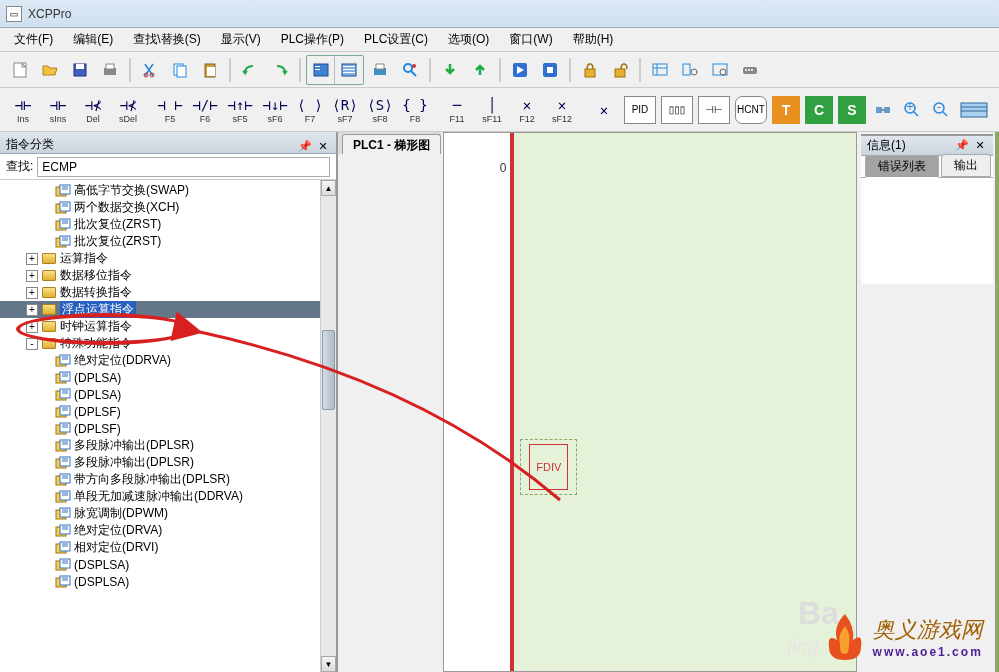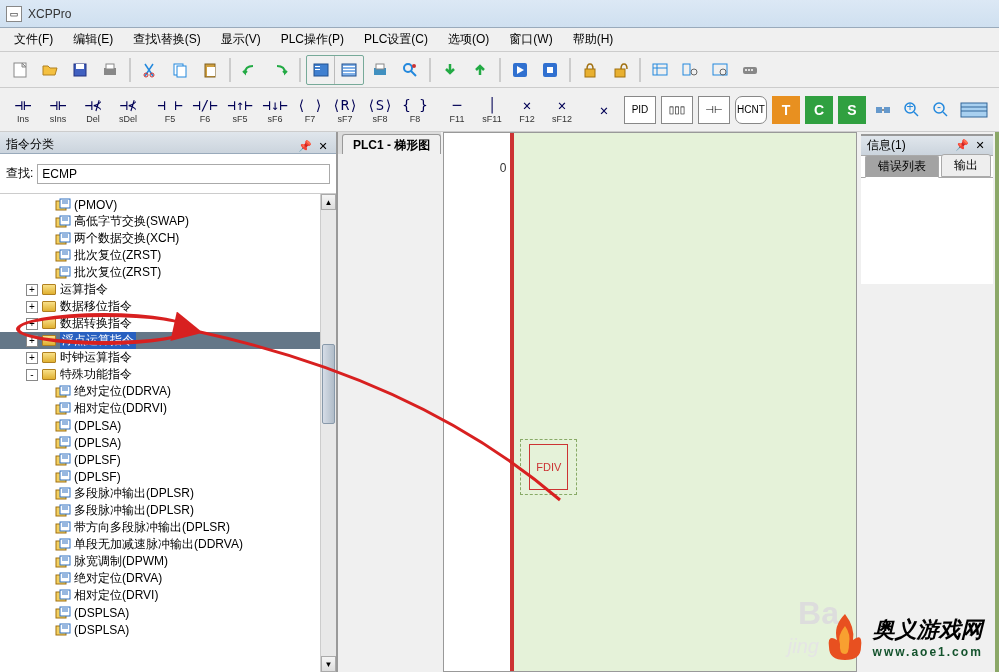--- a/index.html
+++ b/index.html
@@ -26,21 +26,21 @@
 .ladder-sep { width: 6px; }
 .pid-btn, .tool-btn2 { width: 32px; height: 28px; display: flex; align-items: center; justify-content: center; font-size: 10px; cursor: pointer; border: 1px solid #888; margin: 0 2px; }
 .sq-btn { width: 28px; height: 28px; display: flex; align-items: center; justify-content: center; font-weight: bold; font-size: 14px; color: #fff; margin: 0 2px; cursor: pointer; }
 
 .main-area { display: flex; height: calc(672px - 28px - 24px - 36px - 44px); border-right: 4px solid #8ba868; }
 .side-panel { width: 338px; background: #fff; border-right: 2px solid #999; display: flex; flex-direction: column; }
 .panel-header { height: 22px; background: linear-gradient(#e0e6ec, #cbd4dd); border-bottom: 1px solid #9ab; display: flex; align-items: flex-end; padding: 0 6px; justify-content: space-between; }
 .panel-header-icons { display: flex; gap: 4px; }
 .pin-icon, .close-icon { width: 14px; height: 14px; cursor: pointer; display: flex; align-items: center; justify-content: center; font-size: 11px; }
 
-.search-row { height: 40px; display: flex; align-items: center; padding: 2px 6px; border-bottom: 1px solid #ccc; }
+.search-row { height: 26px; display: flex; align-items: center; padding: 2px 6px; border-bottom: 1px solid #ccc; }
 .search-row label { margin-right: 4px; }
 .search-input { flex: 1; height: 20px; border: 1px solid #aaa; padding: 0 4px; }
 
 .tree-container { flex: 1; overflow-y: auto; position: relative; }
 .tree { padding: 2px 0; }
 .tree-node { display: flex; align-items: center; height: 17px; padding-left: 40px; cursor: pointer; white-space: nowrap; }
 .tree-node.cat { padding-left: 26px; }
 .tree-node.selected { background: #647788; }
 .tree-node.selected .node-label { background: #2860c0; color: #fff; padding: 0 2px; }
 .expander { width: 12px; height: 12px; border: 1px solid #888; display: flex; align-items: center; justify-content: center; font-size: 10px; margin-right: 3px; background: #fff; line-height: 1; }
@@ -70,22 +70,22 @@
 .info-tab { padding: 2px 12px; border: 1px solid #aaa; background: #eee; border-radius: 3px 3px 0 0; margin-right: 2px; cursor: pointer; }
 .info-tab.active { background: #a3a3a3; border-bottom: 1px solid #fff; position: relative; top: 1px; }
 .info-body { flex: 1; padding: 6px 10px; }
 
 .annotation-ellipse { position: absolute; border: 4px solid #d82020; border-radius: 50%; pointer-events: none; z-index: 100; }
 .annotation-arrow { position: absolute; pointer-events: none; z-index: 99; }
 
 .logo-img { position: absolute; right: 10px; bottom: 10px; width: 170px; z-index: 200; text-align: center; }
 .logo-flame { width: 40px; height: 50px; display: inline-block; vertical-align: middle; }
 .logo-text { display: inline-block; vertical-align: middle; margin-left: 4px; }
-.logo-cn { font-size: 22px; font-weight: bold; font-style: italic; color: #000000; }
-.logo-url { font-size: 12px; color: #14532d; letter-spacing: 2px; font-weight: bold; }
+.logo-cn { font-size: 22px; font-weight: normal; font-style: italic; color: #a16207; }
+.logo-url { font-size: 12px; color: #4c1d95; letter-spacing: 2px; font-weight: bold; }
 .bai-text { position: absolute; right: 160px; bottom: 40px; font-size: 32px; color: #ddd; font-weight: bold; z-index: 50; }
 .jing-text { position: absolute; right: 180px; bottom: 14px; font-size: 20px; color: #e5e5e5; font-style: italic; z-index: 50; }
 </style>
 </head>
 <body>
 
 <div class="titlebar">
   <div class="titlebar-icon">▭</div>
   <span class="titlebar-text">XCPPro</span>
 </div>
@@ -383,32 +383,20 @@
           <div class="tree-node">
             <span class="expander hidden"></span>
             <span class="node-icon leaf-icon">
               <svg viewBox="0 0 16 14">
                 <rect x="1" y="3" width="10" height="9" fill="#f4d060" stroke="#a07010"></rect>
                 <rect x="5" y="1" width="10" height="9" fill="#fff" stroke="#3070c0"></rect>
                 <line x1="7" y1="3" x2="13" y2="3" stroke="#3070c0"></line>
                 <line x1="7" y1="5" x2="13" y2="5" stroke="#3070c0"></line>
               </svg>
             </span>
-            <span class="node-label">(PMOV)</span>
-          </div>
-          <div class="tree-node">
-            <span class="expander hidden"></span>
-            <span class="node-icon leaf-icon">
-              <svg viewBox="0 0 16 14">
-                <rect x="1" y="3" width="10" height="9" fill="#f4d060" stroke="#a07010"></rect>
-                <rect x="5" y="1" width="10" height="9" fill="#fff" stroke="#3070c0"></rect>
-                <line x1="7" y1="3" x2="13" y2="3" stroke="#3070c0"></line>
-                <line x1="7" y1="5" x2="13" y2="5" stroke="#3070c0"></line>
-              </svg>
-            </span>
             <span class="node-label">高低字节交换(SWAP)</span>
           </div>
           <div class="tree-node">
             <span class="expander hidden"></span>
             <span class="node-icon leaf-icon">
               <svg viewBox="0 0 16 14">
                 <rect x="1" y="3" width="10" height="9" fill="#f4d060" stroke="#a07010"></rect>
                 <rect x="5" y="1" width="10" height="9" fill="#fff" stroke="#3070c0"></rect>
                 <line x1="7" y1="3" x2="13" y2="3" stroke="#3070c0"></line>
                 <line x1="7" y1="5" x2="13" y2="5" stroke="#3070c0"></line>
@@ -486,32 +474,20 @@
             <span class="expander hidden"></span>
             <span class="node-icon leaf-icon">
               <svg viewBox="0 0 16 14">
                 <rect x="1" y="3" width="10" height="9" fill="#f4d060" stroke="#a07010"></rect>
                 <rect x="5" y="1" width="10" height="9" fill="#fff" stroke="#3070c0"></rect>
                 <line x1="7" y1="3" x2="13" y2="3" stroke="#3070c0"></line>
                 <line x1="7" y1="5" x2="13" y2="5" stroke="#3070c0"></line>
               </svg>
             </span>
             <span class="node-label">绝对定位(DDRVA)</span>
-          </div>
-          <div class="tree-node">
-            <span class="expander hidden"></span>
-            <span class="node-icon leaf-icon">
-              <svg viewBox="0 0 16 14">
-                <rect x="1" y="3" width="10" height="9" fill="#f4d060" stroke="#a07010"></rect>
-                <rect x="5" y="1" width="10" height="9" fill="#fff" stroke="#3070c0"></rect>
-                <line x1="7" y1="3" x2="13" y2="3" stroke="#3070c0"></line>
-                <line x1="7" y1="5" x2="13" y2="5" stroke="#3070c0"></line>
-              </svg>
-            </span>
-            <span class="node-label">相对定位(DDRVI)</span>
           </div>
           <div class="tree-node">
             <span class="expander hidden"></span>
             <span class="node-icon leaf-icon">
               <svg viewBox="0 0 16 14">
                 <rect x="1" y="3" width="10" height="9" fill="#f4d060" stroke="#a07010"></rect>
                 <rect x="5" y="1" width="10" height="9" fill="#fff" stroke="#3070c0"></rect>
                 <line x1="7" y1="3" x2="13" y2="3" stroke="#3070c0"></line>
                 <line x1="7" y1="5" x2="13" y2="5" stroke="#3070c0"></line>
               </svg>

